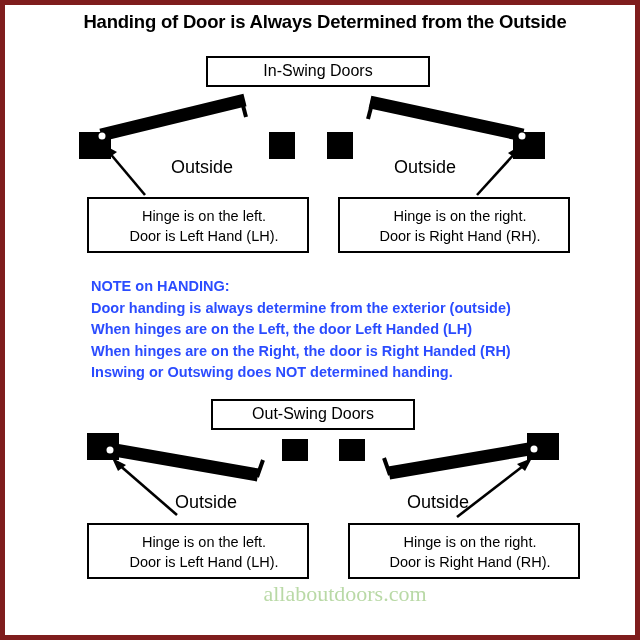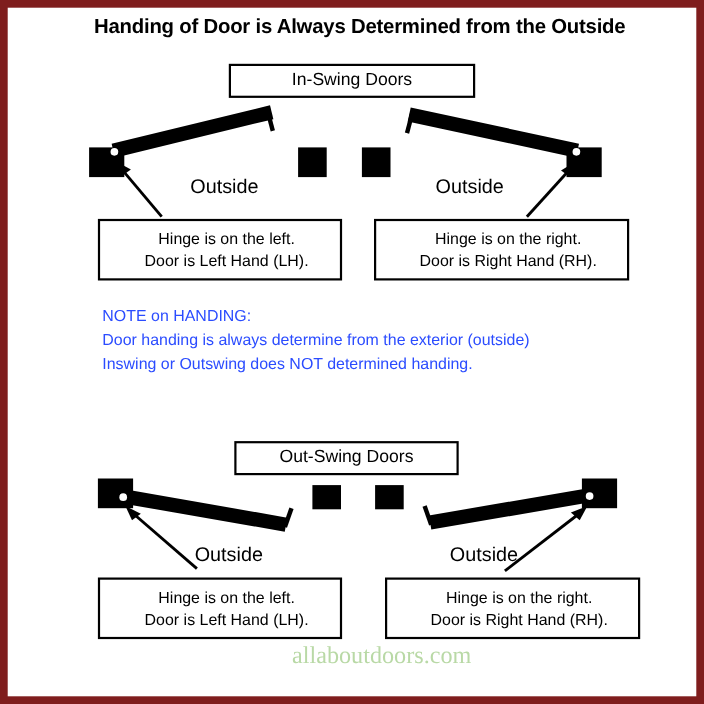--- a/index.html
+++ b/index.html
@@ -12,21 +12,21 @@
     background: #ffffff;
     font-family: "Liberation Sans", sans-serif;
     color: #000000;
     overflow: hidden;
   }
   #page {
     position: relative;
     width: 640px;
     height: 640px;
     box-sizing: border-box;
-    border: 7px solid #7f1d1d;
+    border: 5px solid #7f1d1d;
     background: #ffffff;
   }
 
   .title {
     position: absolute;
     top: 6px;
     left: 0;
     width: 640px;
     text-align: center;
     font-size: 18.5px;
@@ -65,20 +65,21 @@
   .jamb {
     position: absolute;
     background: #000;
   }
 
   .note {
     position: absolute;
     color: #2b4cff;
     font-size: 14.5px;
     line-height: 21.5px;
+    font-weight: bold;
   }
   .note div { white-space: nowrap; }
 
   .watermark {
     position: absolute;
     width: 640px;
     text-align: center;
     font-family: "Liberation Serif", serif;
     font-size: 22px;
     color: #b9d9a6;
@@ -116,20 +117,22 @@
   </div>
 
   <div class="caption-box" style="left:333px; top:192px; width:232px; height:56px;">
     <div>Hinge is on the right.</div>
     <div>Door is Right Hand (RH).</div>
   </div>
 
   <div class="note" style="left:86px; top:271px;">
     <div>NOTE on HANDING:</div>
     <div>Door handing is always determine from the exterior (outside)</div>
+    <div>When hinges are on the Left, the door Left Handed (LH)</div>
+    <div>When hinges are on the Right, the door is Right Handed (RH)</div>
     <div>Inswing or Outswing does NOT determined handing.</div>
   </div>
 
   <div class="section-label" style="left:206px; top:394px; width:204px; height:31px;">Out-Swing Doors</div>
 
   <div class="jamb" style="left:82px;  top:428px; width:32px; height:27px;"></div>
   <div class="jamb" style="left:277px; top:434px; width:26px; height:22px;"></div>
   <div class="jamb" style="left:334px; top:434px; width:26px; height:22px;"></div>
   <div class="jamb" style="left:522px; top:428px; width:32px; height:27px;"></div>
 

